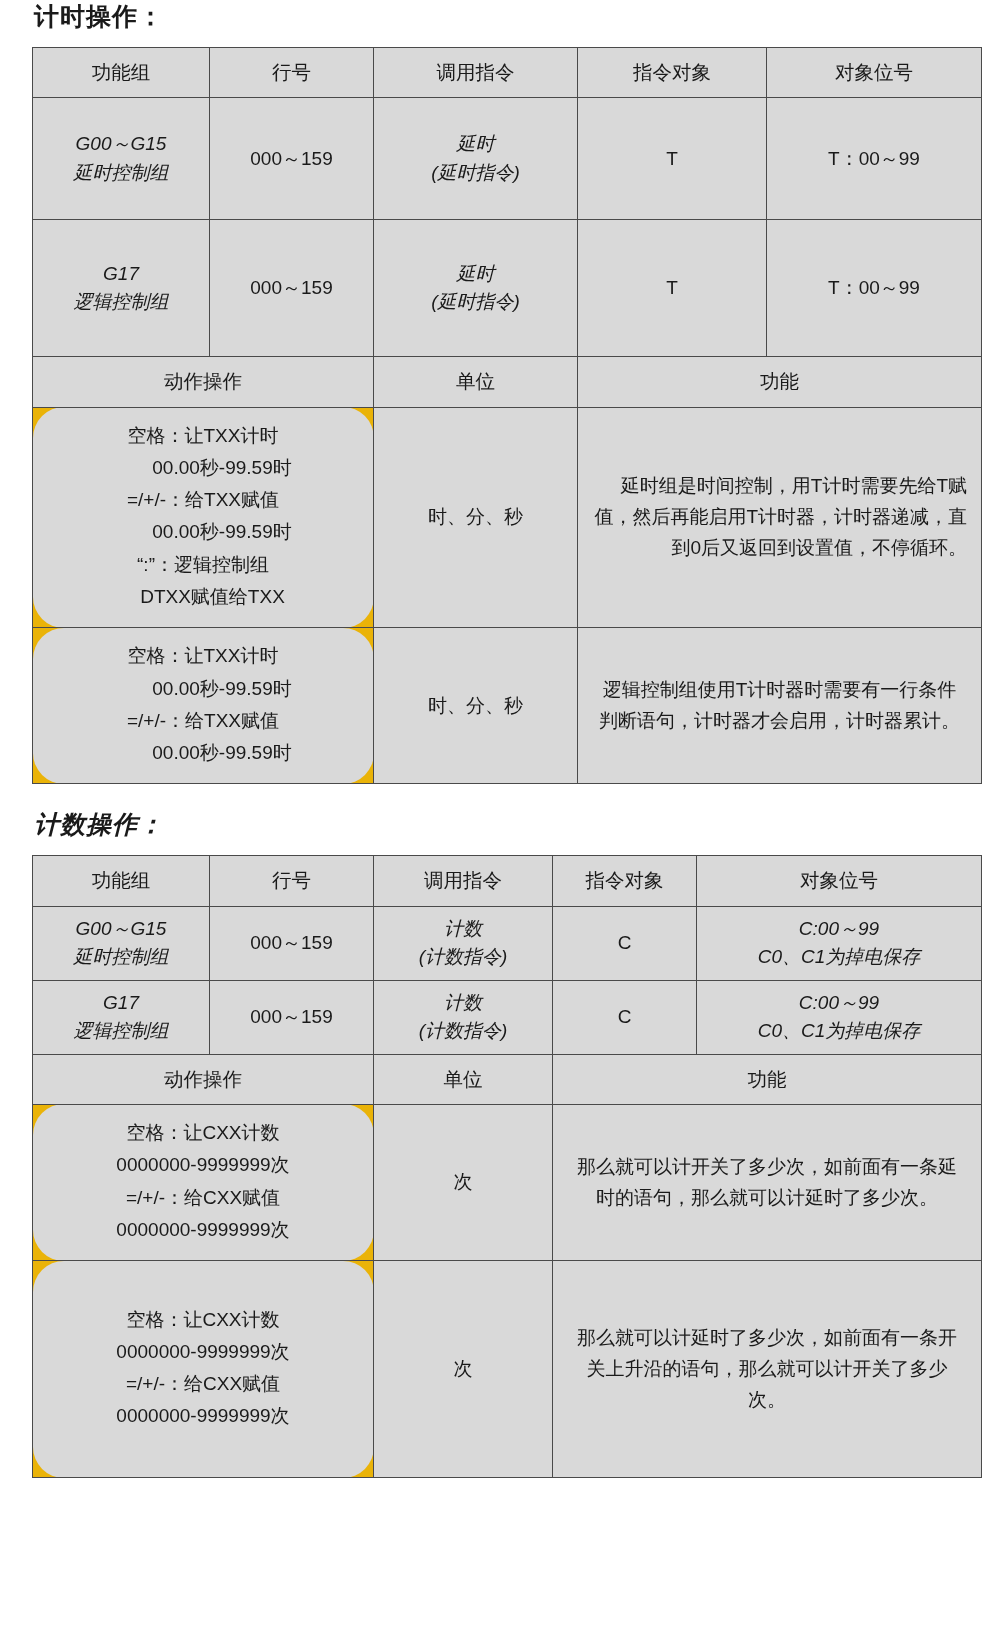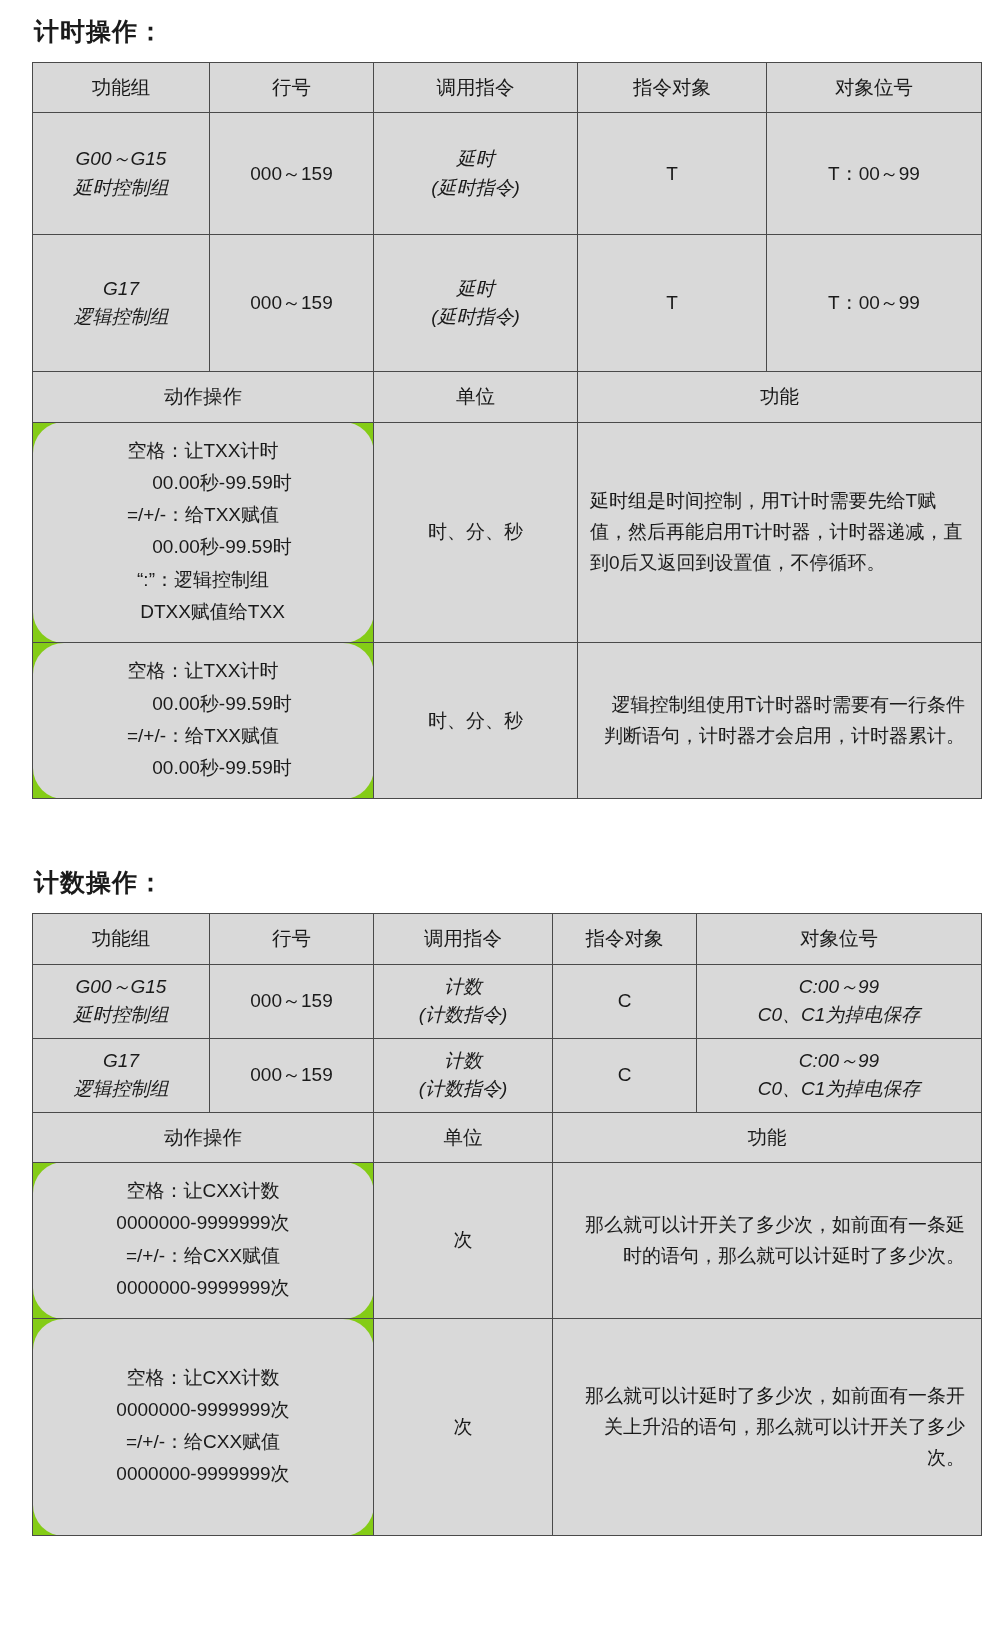--- a/index.html
+++ b/index.html
@@ -17,31 +17,32 @@
   .page {
     width: 990px;
     box-sizing: border-box;
     padding: 0 24px;
   }
   .section-title {
     font-size: 25px;
     font-weight: bold;
     letter-spacing: 1px;
     margin: 0 0 14px 10px;
-    padding-top: 15px;
+    padding-top: 0;
   }
   .section-title.second {
-    margin-top: 52px;
+    margin-top: 24px;
+    font-style: italic;
   }
   table {
     border-collapse: collapse;
     width: 904px;
     margin-left: 8px;
     table-layout: fixed;
-    background: #84cc16;
+    background: #eab308;
   }
   table td, table th {
     border: 1px solid #4a4a4a;
     text-align: center;
     vertical-align: middle;
     font-weight: normal;
     font-size: 19px;
     line-height: 1.5;
     padding: 8px 6px;
     background: #d9d9d9;
@@ -61,26 +62,26 @@
   .t1 .c5 { width: 206px; }
 
   .t1 .r-tall td { height: 105px; }
   .t1 .r-tall2 td { height: 120px; }
 
   .t1 .act-col { width: 323px; }
   .t1 .unit-col { width: 195px; }
   .t1 .func-col { width: 386px; }
 
   .desc {
-    text-align: left;
+    text-align: right;
     padding: 10px 14px 10px 12px;
     line-height: 1.62;
   }
   .desc-center {
-    text-align: right;
+    text-align: center;
     padding: 10px 16px;
     line-height: 1.62;
   }
   .action-cell {
     text-align: center;
     line-height: 1.7;
     padding: 12px 8px 14px 8px;
     border-radius: 31px;
   }
   .action-cell .ln {

